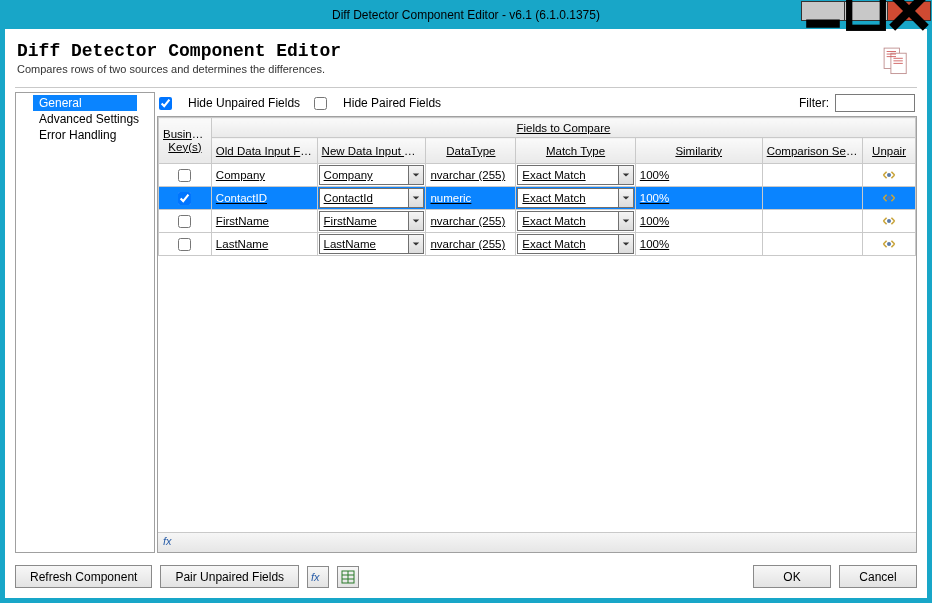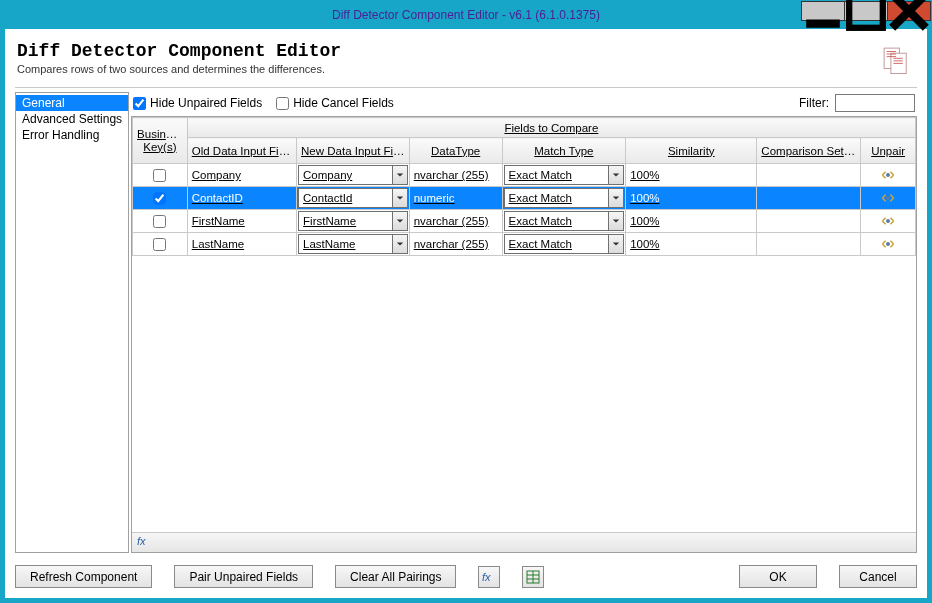--- a/index.html
+++ b/index.html
@@ -2,48 +2,48 @@
 <html><head>
 <meta charset="utf-8">
 <style>
   * { box-sizing: border-box; }
   html, body { margin:0; padding:0; height:100%; font-family: "Segoe UI", Tahoma, sans-serif; font-size:12px; color:#000; }
   body { background:#fff; }
 
   
   .window { width:932px; height:603px; border:1px solid #18a6c8; background:#fff; display:flex; flex-direction:column; position:relative; }
   .titlebar { height:28px; background:#18a6c8; display:flex; align-items:center; justify-content:center; position:relative; color:#000; }
-  .titlebar .title { font-size:12px; color:#4c1d95; }
+  .titlebar .title { font-size:12px; color:#000000; }
   .win-controls { position:absolute; right:0; top:0; display:flex; }
   .win-btn { width:44px; height:20px; border:1px solid #333; display:flex; align-items:center; justify-content:center; margin-left:-1px; font-size:12px; font-weight:bold; cursor:pointer; }
   .win-btn.min { background:#c8c8c8; }
   .win-btn.max { background:#c8c8c8; }
   .win-btn.close { background:#d04a32; color:#000; }
 
   
   .client { flex:1 1 auto; border:4px solid #18a6c8; border-top:none; padding:8px 10px 10px 10px; display:flex; flex-direction:column; gap:6px; }
 
   
   .header { padding:4px 2px 6px 2px; position:relative; }
   .header h1 { margin:0 0 2px 0; font-size:18px; font-weight:bold;font-family:Liberation Mono, monospace; }
   .header .subtitle { font-size:11px; color:#333; }
   .header .doc-icon { position:absolute; right:4px; top:6px; }
   .doc-icon svg { width:34px; height:34px; }
 
   
   .main { flex:1 1 auto; display:flex; gap:2px; border-top:1px solid #c9c9c9; padding-top:4px; min-height:0; }
-  .sidebar { width:140px; border:1px solid #a0a0a0; padding:2px 0; background:#fff; }
+  .sidebar { width:140px; border:1px solid #a0a0a0; padding:2px 17px; background:#fff; }
   .side-item { padding:1px 6px; font-size:12px; cursor:pointer; white-space:nowrap; }
   .side-item.selected { background:#0a84ff; color:#fff; }
 
   .right { flex:1 1 auto; display:flex; flex-direction:column; min-width:0; }
 
   
   .toprow { display:flex; align-items:center; gap:14px; padding:2px 2px 4px 2px; }
-  .chk { display:flex; align-items:center; gap:4px; }
+  .chk { display:flex; align-items:center; gap:16px; }
   .chk input { margin:0; width:13px; height:13px; }
   .filter { margin-left:auto; display:flex; align-items:center; gap:6px; }
   .filter input { width:80px; height:18px; border:1px solid #7a7a7a; padding:0 2px; font-size:12px; }
 
   
   .grid-wrap { flex:1 1 auto; border:1px solid #a0a0a0; display:flex; flex-direction:column; min-height:0; background:#fff; }
   .grid { flex:1 1 auto; overflow:hidden; }
 
   table.fields { width:100%; border-collapse:collapse; table-layout:fixed;text-decoration:underline; }
   table.fields th, table.fields td { border:1px solid #c9c9c9; padding:0; font-size:11.5px; background:#fff; }
@@ -71,21 +71,21 @@
   tr.sel td, tr.sel td .cell-pad { background:#0a84ff; color:#fff; }
   tr.sel .cell-combo .cbtext { background:#fff; color:#000; }
 
   .unpair-icon { display:flex; align-items:center; justify-content:center; cursor:pointer; }
   .unpair-icon svg { width:16px; height:12px; }
 
   
   .fxbar { height:20px; border-top:1px solid #c9c9c9; display:flex; align-items:center; padding:0 4px; gap:4px; background:linear-gradient(#f6f6f6,#e6e6e6); }
 
   
-  .bottom { display:flex; align-items:center; gap:22px; padding-top:6px; }
+  .bottom { display:flex; align-items:center; gap:8px; padding-top:6px; }
   .bottom .spacer { flex:1 1 auto; }
   .btn { height:23px; padding:0 14px; border:1px solid #8a8a8a; background:linear-gradient(#f7f7f7,#e3e3e3); font-size:12px; cursor:pointer; }
   .iconbtn { width:22px; height:22px; border:1px solid #8a8a8a; background:linear-gradient(#f7f7f7,#e3e3e3); display:flex; align-items:center; justify-content:center; cursor:pointer; }
 
   
   .fx-icon svg, .iconbtn svg { width:16px; height:16px; }
 </style>
 </head>
 <body>
 
@@ -142,21 +142,21 @@
 
       <div class="right">
 
         <div class="toprow">
           <label class="chk">
             <input type="checkbox" checked="" style="">
             <span>Hide Unpaired Fields</span>
           </label>
           <label class="chk">
             <input type="checkbox" style="">
-            <span>Hide Cancel Fields</span>
+            <span>Hide Paired Fields</span>
           </label>
           <div class="filter">
             <span>Filter:</span>
             <input type="text" value="" style="">
           </div>
         </div>
 
         <div class="grid-wrap">
           <div class="grid">
             <table class="fields">
@@ -407,21 +407,20 @@
             </span>
           </div>
         </div>
 
       </div>
     </div>
 
     <div class="bottom">
       <button class="btn">Refresh Component</button>
       <button class="btn">Pair Unpaired Fields</button>
-      <button class="btn">Clear All Pairings</button>
       <div class="iconbtn">
         <svg viewBox="0 0 16 16">
             <text x="1" y="12" font-size="11" font-style="italic" fill="#2a5ea8">fx</text>
           </svg>
       </div>
       <div class="iconbtn">
         <svg viewBox="0 0 16 16">
             <rect x="2" y="2" width="12" height="12" fill="none" stroke="#2a7a2a"></rect>
             <line x1="2" y1="6" x2="14" y2="6" stroke="#2a7a2a"></line>
             <line x1="2" y1="10" x2="14" y2="10" stroke="#2a7a2a"></line>

